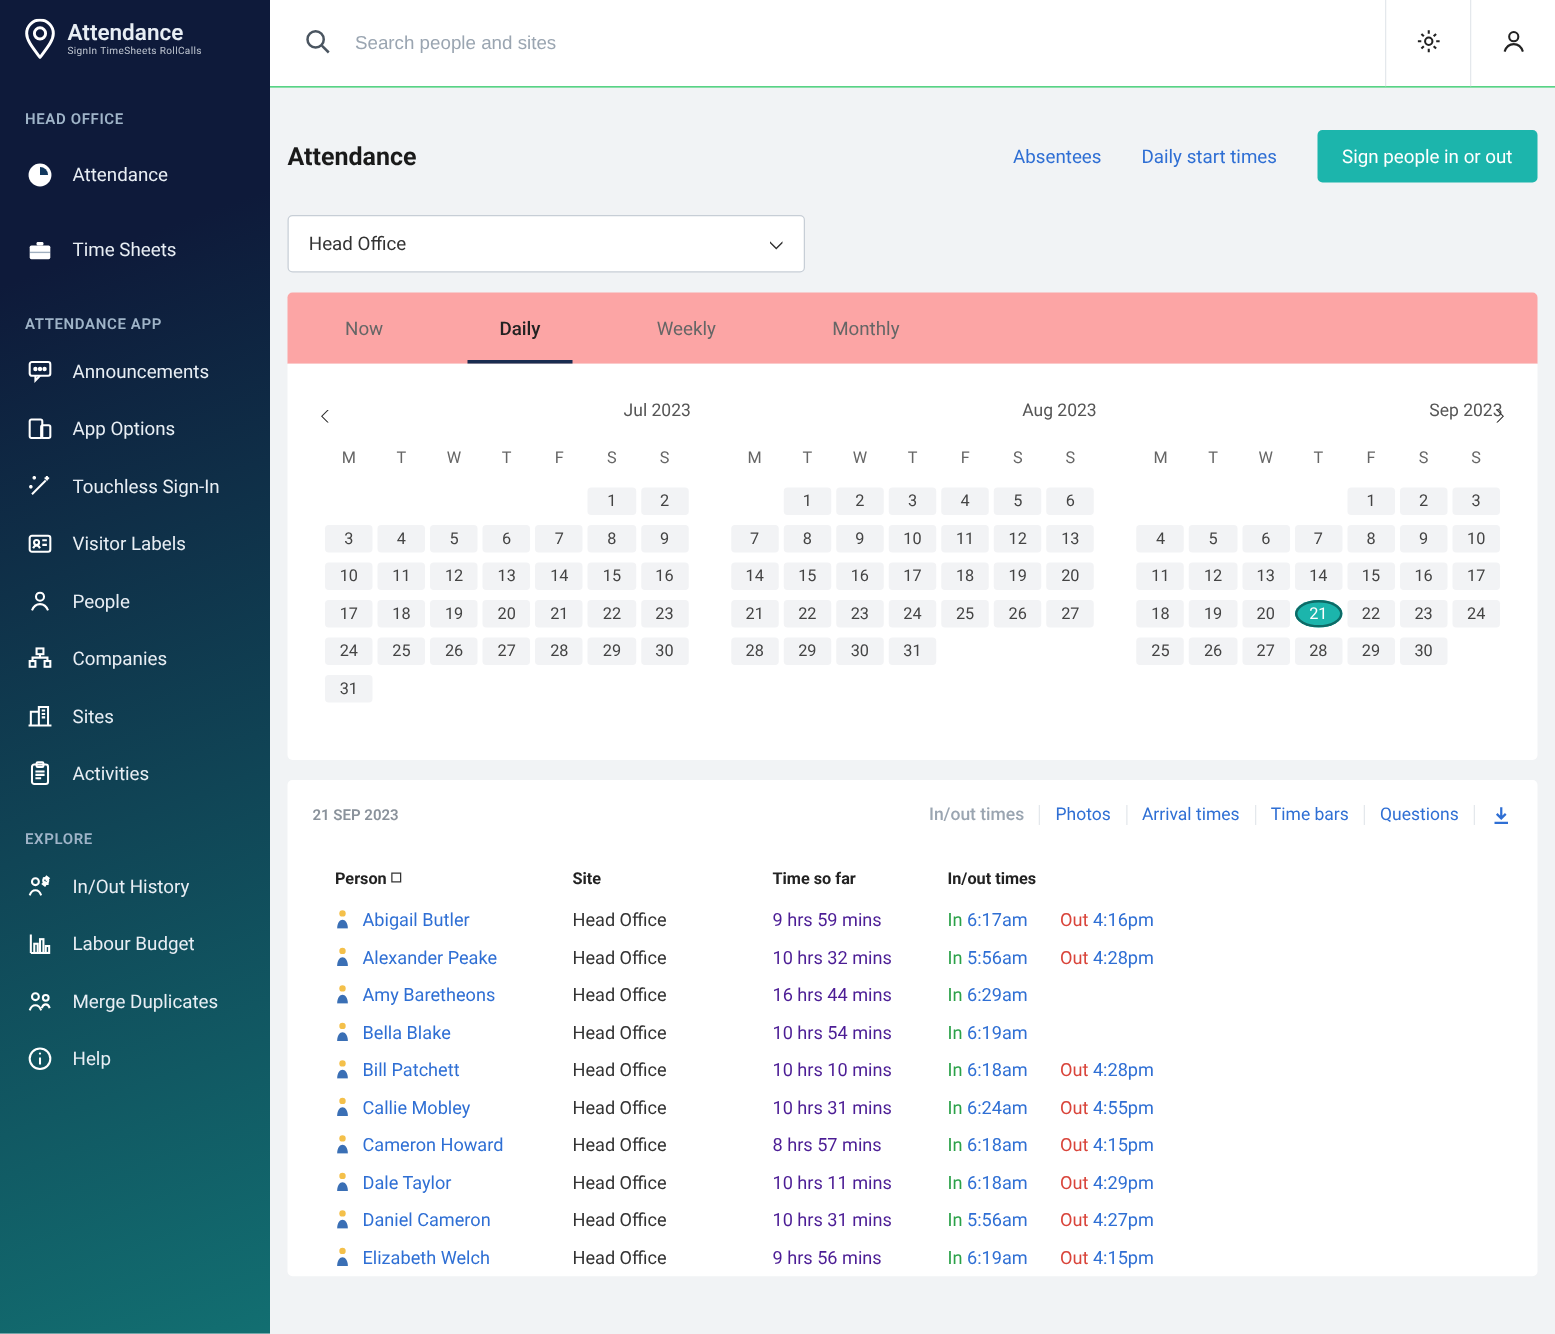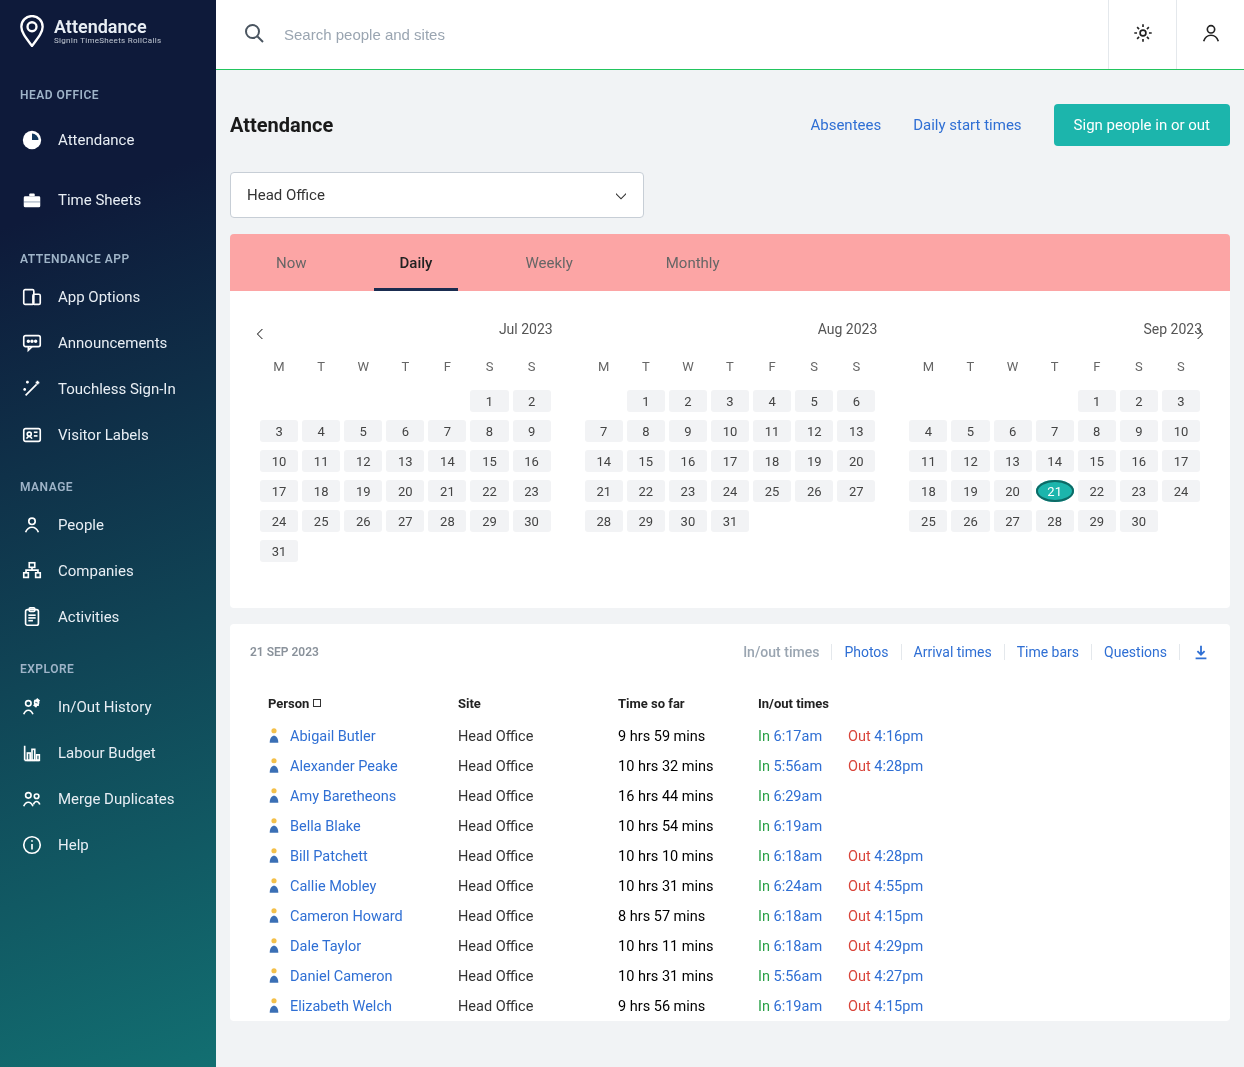--- a/index.html
+++ b/index.html
@@ -298,21 +298,21 @@
     gap: 8px;
     color: #2f6fd4;
     cursor: pointer;
   }
   .pawn {
     width: 14px;
     height: 18px;
     display: inline-block;
   }
   .site-cell { color: #333; }
-  .time-cell { color: #000000; }
+  .time-cell { color: #4c1d95; }
   .in-cell { color: #2aa148; }
   .in-cell .t, .out-cell .t { color: #2f6fd4; }
   .out-cell { color: #d9443a; }
   .sort-caret {
     display:inline-block;
     width:8px; height:8px;
     border:1px solid #333;
     margin-left:4px;
     position:relative;
     top:-1px;
@@ -353,80 +353,90 @@
           <rect x="3" y="13.5" width="18" height="1.2" fill="#12385e" opacity=".4"></rect>
         </svg>
     </span>
     <span>Time Sheets</span>
   </div>
 
   <div class="side-section-label">ATTENDANCE APP</div>
   <div class="side-item">
     <span class="icon">
       <svg viewBox="0 0 24 24" width="22" height="22" fill="none" stroke="#fff" stroke-width="1.8">
-          <rect x="3" y="4" width="11" height="16" rx="1.5"></rect>
-          <rect x="13" y="9" width="8" height="11" rx="1.5"></rect>
-        </svg>
-    </span>
-    <span>App Options</span>
-  </div>
-  <div class="side-item">
-    <span class="icon">
-      <svg viewBox="0 0 24 24" width="22" height="22" fill="none" stroke="#fff" stroke-width="1.8">
           <rect x="3" y="4" width="18" height="12" rx="2"></rect>
           <path d="M8 16 L8 20 L12 16"></path>
           <circle cx="8" cy="10" r="1" fill="#fff"></circle>
           <circle cx="12" cy="10" r="1" fill="#fff"></circle>
           <circle cx="16" cy="10" r="1" fill="#fff"></circle>
         </svg>
     </span>
     <span>Announcements</span>
   </div>
   <div class="side-item">
     <span class="icon">
       <svg viewBox="0 0 24 24" width="22" height="22" fill="none" stroke="#fff" stroke-width="1.8">
+          <rect x="3" y="4" width="11" height="16" rx="1.5"></rect>
+          <rect x="13" y="9" width="8" height="11" rx="1.5"></rect>
+        </svg>
+    </span>
+    <span>App Options</span>
+  </div>
+  <div class="side-item">
+    <span class="icon">
+      <svg viewBox="0 0 24 24" width="22" height="22" fill="none" stroke="#fff" stroke-width="1.8">
           <path d="M5 19 L17 7"></path>
           <path d="M18 3 L18 7 M16 5 L20 5 M7 3 L7 6 M5.5 4.5 L8.5 4.5 M4 11 L4 14 M2.5 12.5 L5.5 12.5"></path>
         </svg>
     </span>
     <span>Touchless Sign-In</span>
   </div>
   <div class="side-item">
     <span class="icon">
       <svg viewBox="0 0 24 24" width="22" height="22" fill="none" stroke="#fff" stroke-width="1.8">
           <rect x="3" y="5" width="18" height="14" rx="2"></rect>
           <circle cx="9" cy="11" r="2.2"></circle>
           <path d="M6 16c.8-1.6 2-2.4 3-2.4s2.2.8 3 2.4"></path>
           <line x1="14" y1="9" x2="18" y2="9"></line>
           <line x1="14" y1="13" x2="18" y2="13"></line>
         </svg>
     </span>
     <span>Visitor Labels</span>
   </div>
 
-  <div class="side-section-label">MANAGE</div>
   <div class="side-item">
     <span class="icon">
       <svg viewBox="0 0 24 24" width="22" height="22" fill="none" stroke="#fff" stroke-width="1.8">
           <circle cx="12" cy="8" r="3.5"></circle>
           <path d="M5 20c1.5-4 4-5.5 7-5.5s5.5 1.5 7 5.5"></path>
         </svg>
     </span>
     <span>People</span>
   </div>
   <div class="side-item">
     <span class="icon">
       <svg viewBox="0 0 24 24" width="22" height="22" fill="none" stroke="#fff" stroke-width="1.8">
           <rect x="9" y="3" width="6" height="5"></rect>
           <rect x="3" y="14" width="5" height="5"></rect>
           <rect x="16" y="14" width="5" height="5"></rect>
           <path d="M12 8 v3 M12 11 H5.5 V14 M12 11 H18.5 V14"></path>
         </svg>
     </span>
     <span>Companies</span>
+  </div>
+  <div class="side-item">
+    <span class="icon">
+      <svg viewBox="0 0 24 24" width="22" height="22" fill="none" stroke="#fff" stroke-width="1.8">
+          <path d="M4 20 V8 h7 V20 M11 20 V4 h8 V20 M2 20 H22"></path>
+          <line x1="13.5" y1="7" x2="16.5" y2="7"></line>
+          <line x1="13.5" y1="10" x2="16.5" y2="10"></line>
+          <line x1="13.5" y1="13" x2="16.5" y2="13"></line>
+        </svg>
+    </span>
+    <span>Sites</span>
   </div>
   <div class="side-item">
     <span class="icon">
       <svg viewBox="0 0 24 24" width="22" height="22" fill="none" stroke="#fff" stroke-width="1.8">
           <rect x="5" y="4" width="14" height="17" rx="2"></rect>
           <rect x="9" y="2" width="6" height="4" rx="1"></rect>
           <line x1="8" y1="10" x2="16" y2="10"></line>
           <line x1="8" y1="13" x2="16" y2="13"></line>
           <line x1="8" y1="16" x2="13" y2="16"></line>
         </svg>

